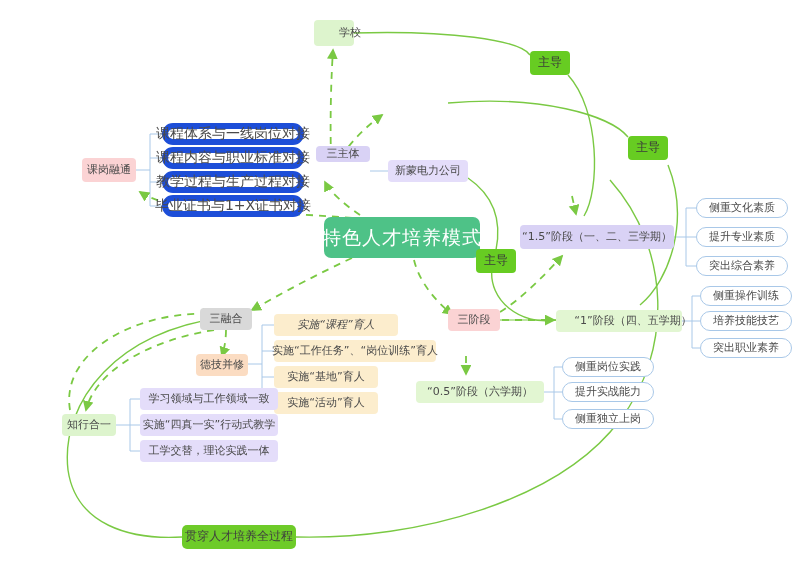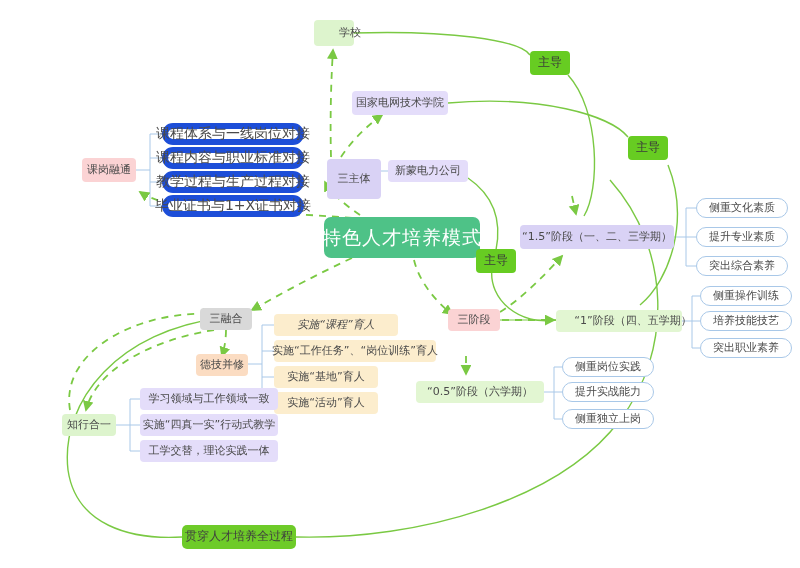--- a/index.html
+++ b/index.html
@@ -238,23 +238,22 @@
   </svg>
 
   <div class="node n-center" style="left:324px; top:217px; width:156px; height:41px;">特色人才培养模式</div>
 
   <div class="node n-pink" style="left:82px; top:158px; width:54px; height:24px;">课岗融通</div>
   <div class="node n-outline-blue-sq" style="left:162px; top:123px; width:142px; height:22px;">课程体系与一线岗位对接</div>
   <div class="node n-outline-blue-sq" style="left:162px; top:147px; width:142px; height:22px;">课程内容与职业标准对接</div>
   <div class="node n-outline-blue-sq" style="left:162px; top:171px; width:142px; height:22px;">教学过程与生产过程对接</div>
   <div class="node n-outline-blue-sq" style="left:162px; top:195px; width:142px; height:22px;">毕业证书与1+X证书对接</div>
 
-  <div class="node n-purple" style="left:316px; top:159px; width:54px; height:40px;margin-left:11px;">三主体</div>
+  <div class="node n-purple" style="left:316px; top:146px; width:54px; height:16px;">三主体</div>
   <div class="node n-green-light" style="left:314px; top:20px; width:40px; height:26px;padding-left:32px;">学校</div>
-  <div class="node n-purple-pale" style="left:352px; top:91px; width:96px; height:24px;">国家电网技术学院</div>
   <div class="node n-purple-pale" style="left:388px; top:160px; width:80px; height:22px;">新蒙电力公司</div>
 
   <div class="node n-gray" style="left:200px; top:308px; width:52px; height:22px;">三融合</div>
 
   <div class="node n-orange" style="left:196px; top:354px; width:52px; height:22px;">德技并修</div>
   <div class="node n-yellow" style="left:274px; top:314px; width:124px; height:22px;font-style:italic;">实施“课程”育人</div>
   <div class="node n-yellow" style="left:274px; top:340px; width:162px; height:22px;">实施“工作任务”、“岗位训练”育人</div>
   <div class="node n-yellow" style="left:274px; top:366px; width:104px; height:22px;">实施“基地”育人</div>
   <div class="node n-yellow" style="left:274px; top:392px; width:104px; height:22px;">实施“活动”育人</div>
 

